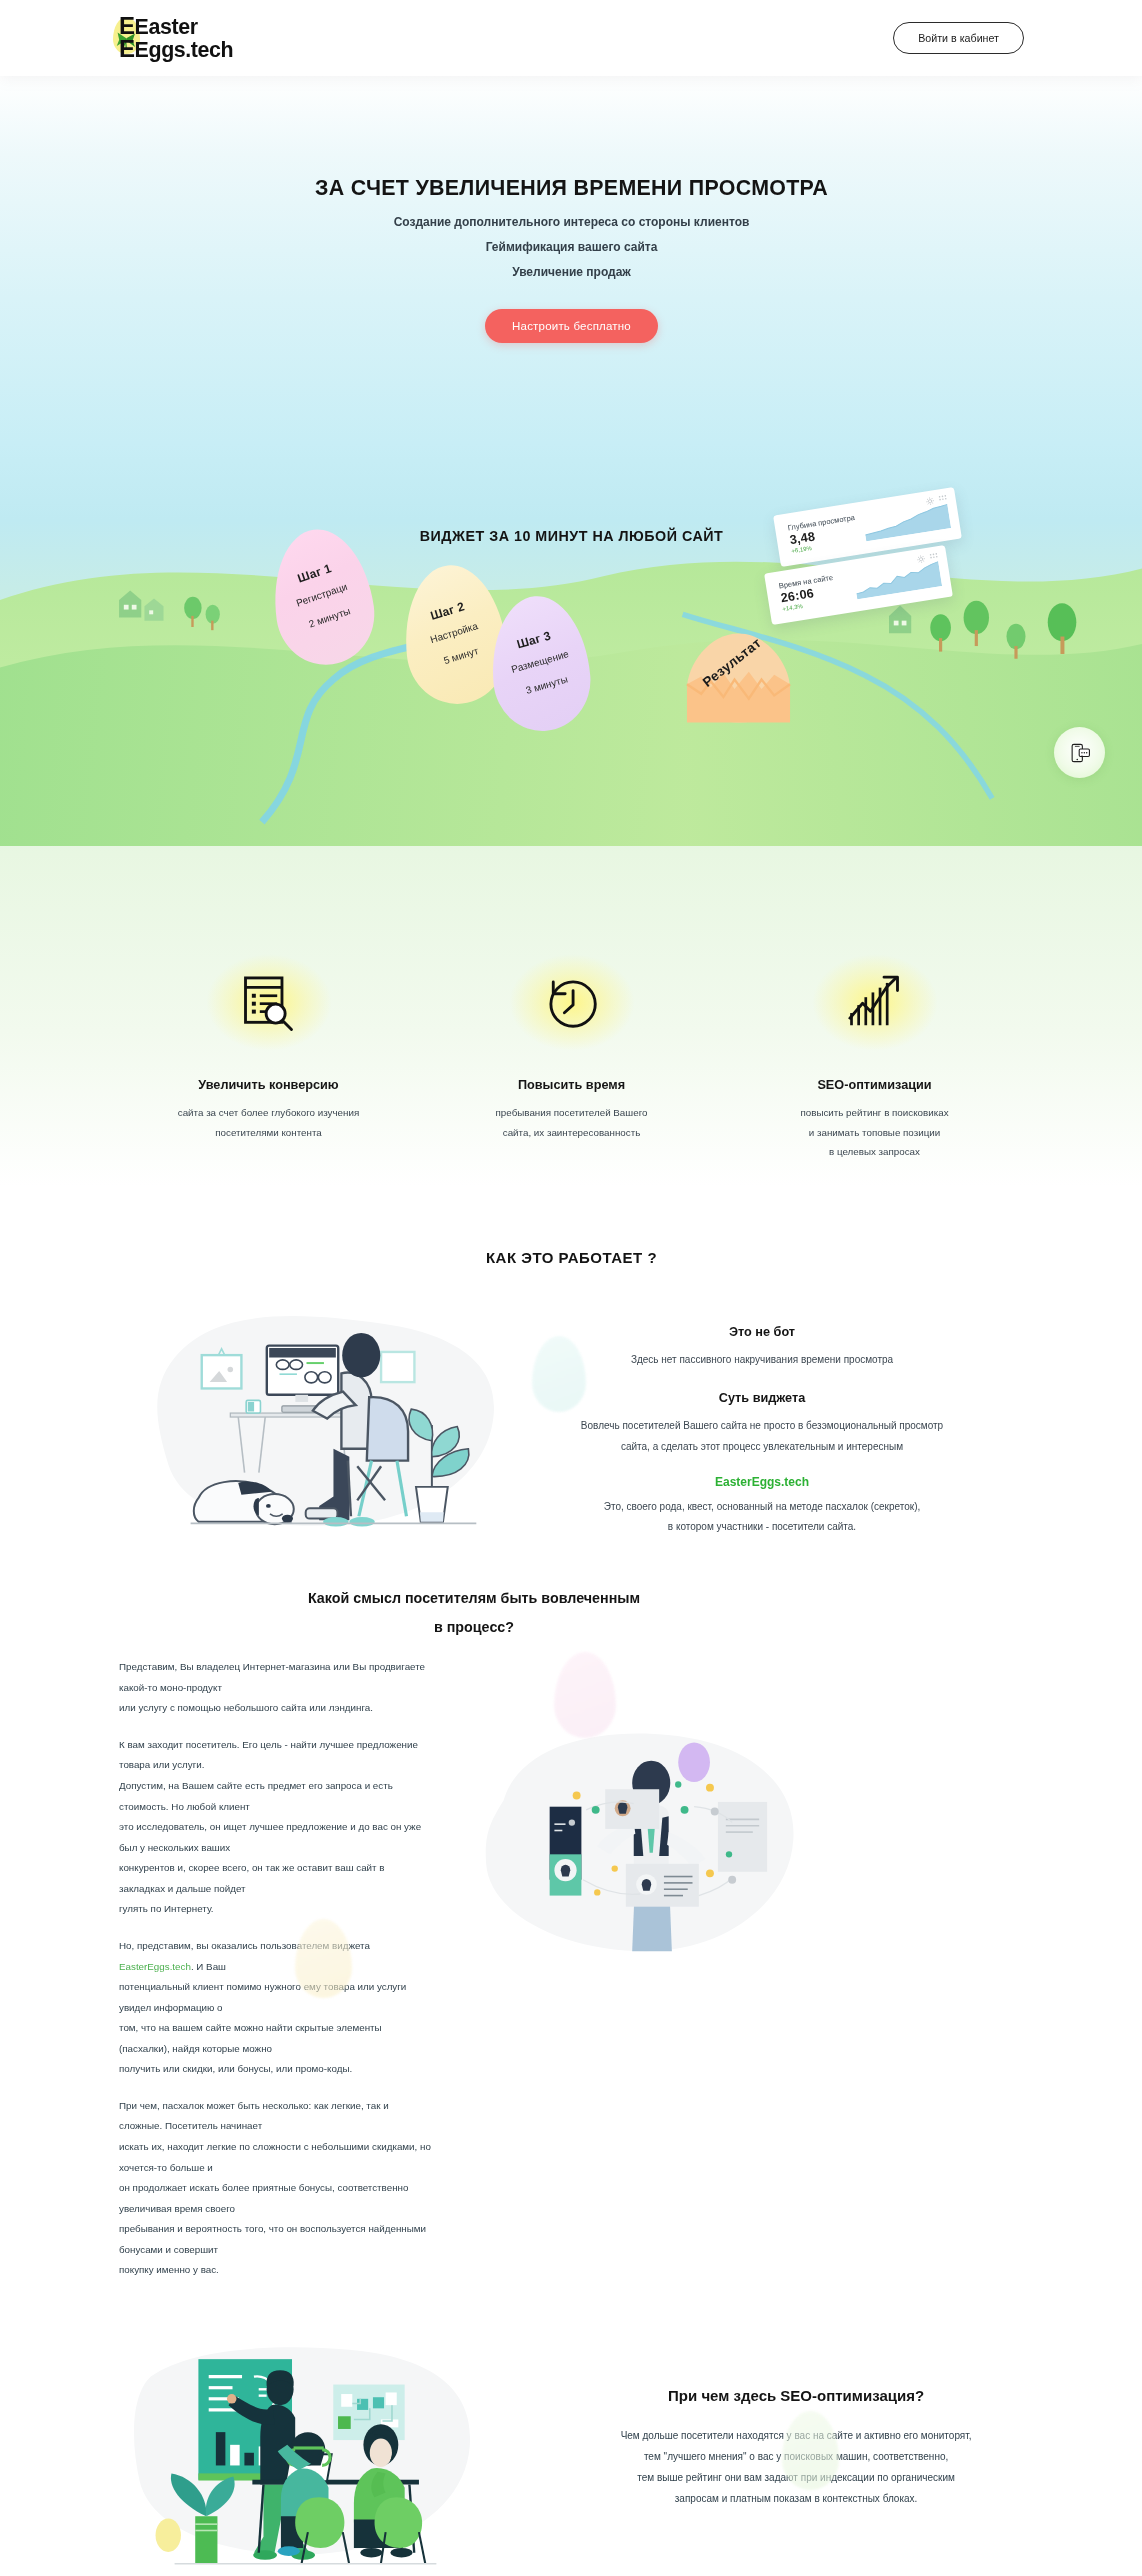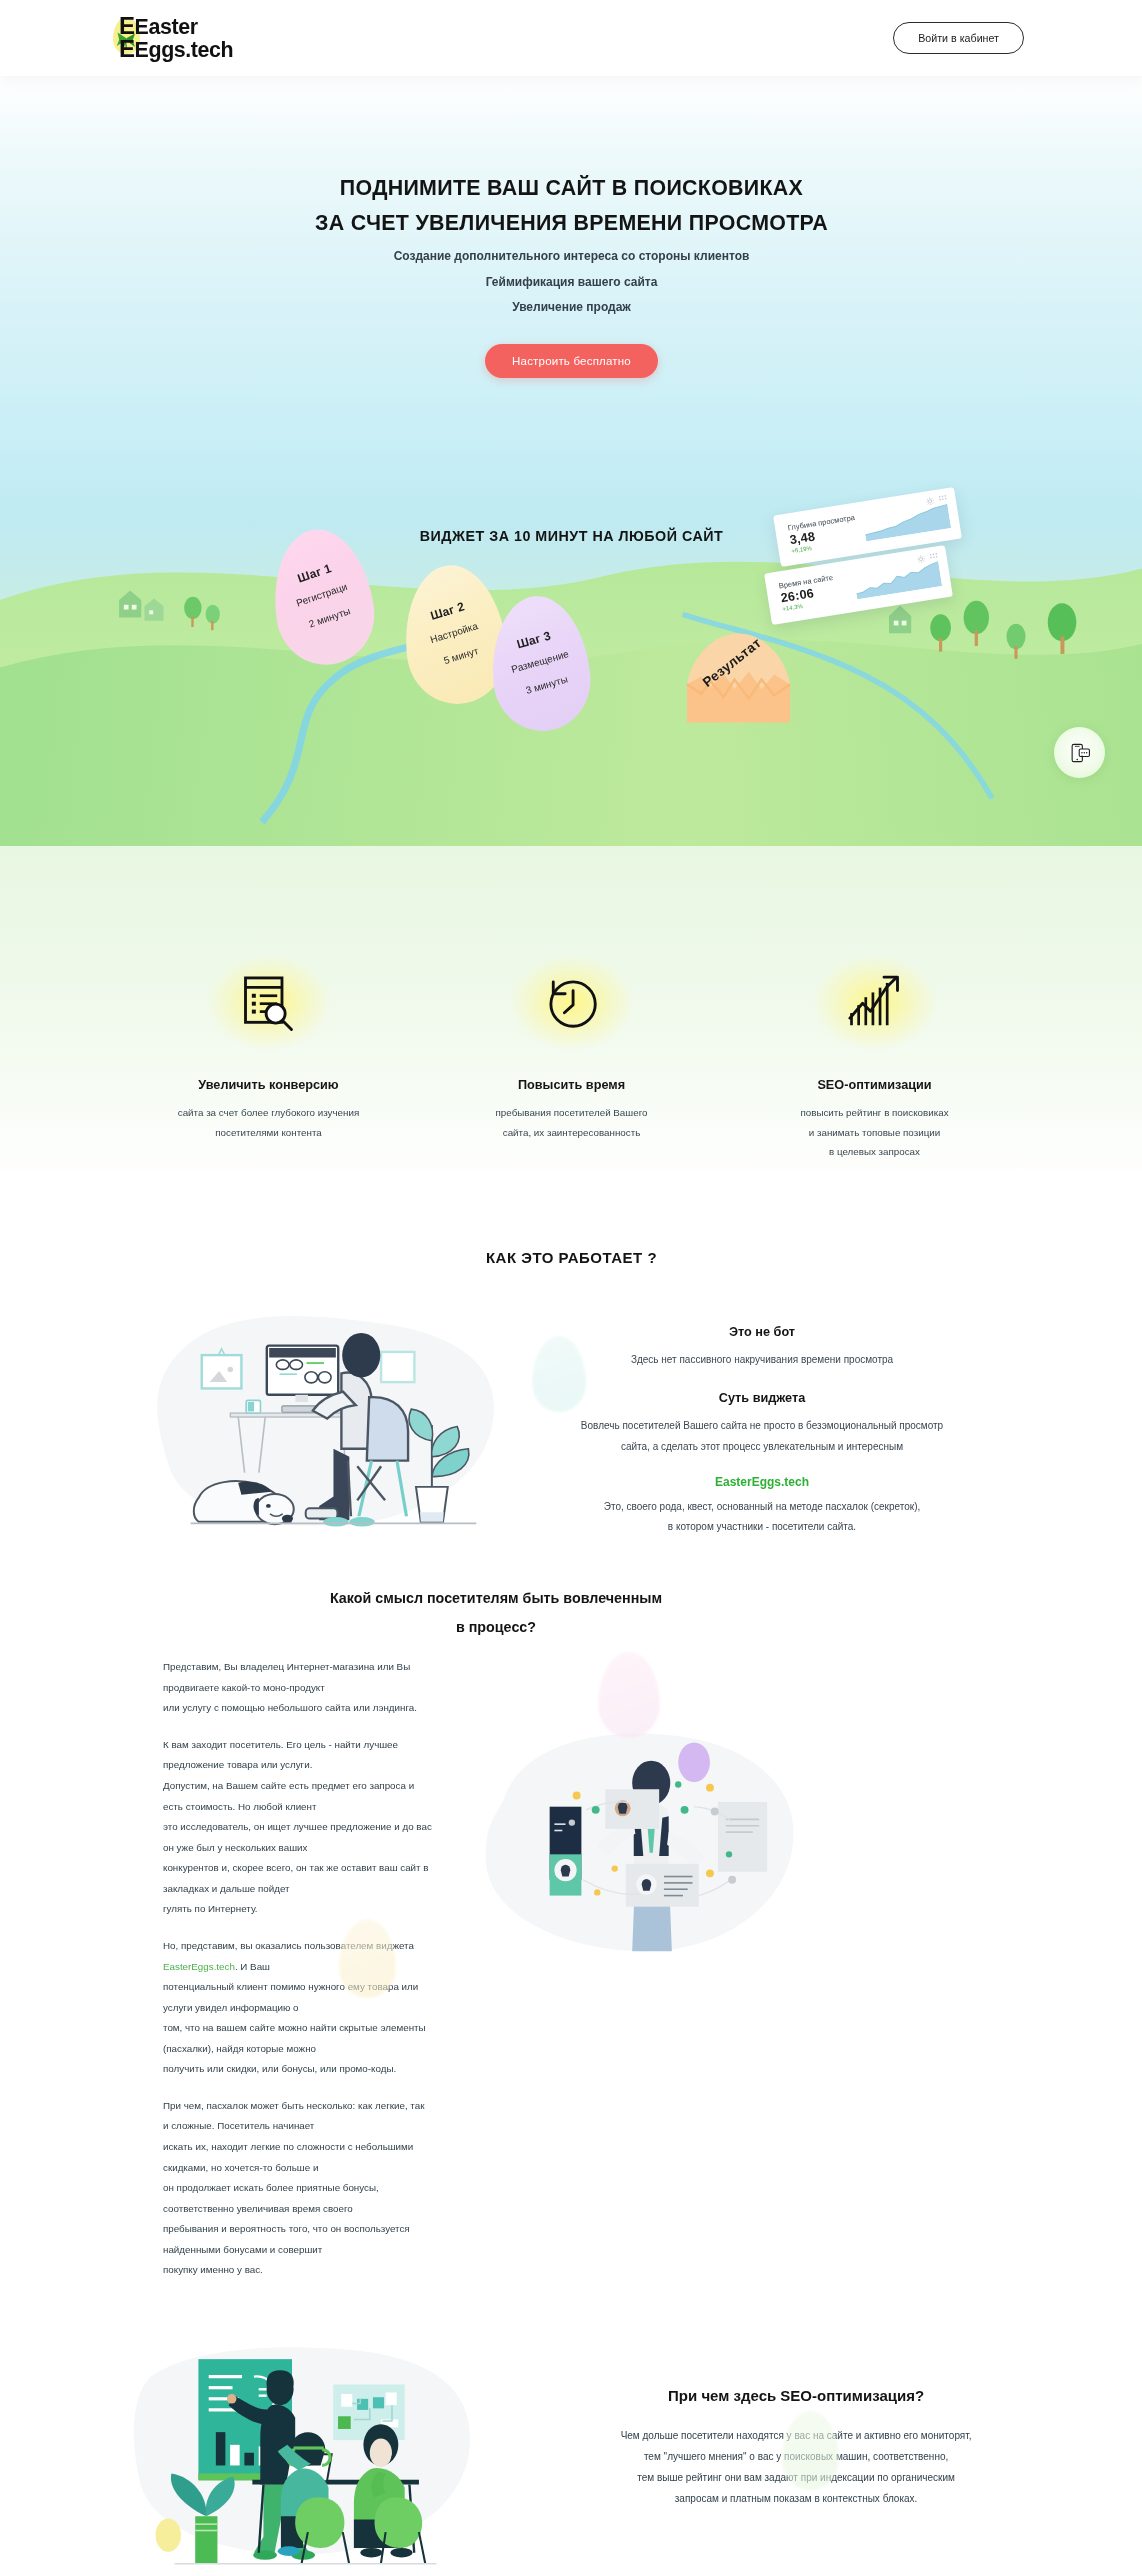--- a/index.html
+++ b/index.html
@@ -147,21 +147,21 @@
   .how-h{font-size:12.7px;font-weight:bold;color:#141414;margin-top:20.6px;}
   .how-p{font-size:10px;color:#3b4650;line-height:2.05;margin-top:11px;}
   .brandgreen{color:#2cb134;font-weight:bold;font-size:12px;}
   .linkgreen{color:#4cb04f;}
   .blur-egg{
     position:absolute;border-radius:50% 50% 50% 50%/62% 62% 38% 38%;
     filter:blur(0.8px);opacity:.55;z-index:0;pointer-events:none;
   }
 
   
-  .section-inv{position:relative;width:948px;background:#fff;padding-top:32px;padding-left:44px;}
+  .section-inv{position:relative;width:948px;background:#fff;padding-top:32px;}
   .inv-head{text-align:center;font-size:14.3px;font-weight:bold;line-height:2.0;color:#141414;}
   .inv-row{display:flex;justify-content:center;padding:0 119px;margin-top:16px;gap:24px;}
   .inv-left{width:508px;position:relative;z-index:5;}
   .inv-right{width:373px;position:relative;}
   .inv-p{font-size:9.8px;color:#32424d;line-height:2.1;text-align:left;margin-bottom:16px;}
 
   
   .section-seo{position:relative;width:1143px;background:#fff;padding-top:32px;}
   .seo-row{display:flex;justify-content:space-between;align-items:center;padding:0 119px;gap:24px;}
   .seo-left{width:444px;}
@@ -261,21 +261,20 @@
           <rect x="1278" y="208" width="4" height="16" fill="#c79a5a"></rect>
         </g>
       <g>
           <ellipse cx="1338" cy="178" rx="18" ry="24" fill="#57bf57"></ellipse>
           <rect x="1336" y="196" width="5" height="22" fill="#c79a5a"></rect>
         </g>
     </svg>
 
     <div class="hero-head">
       <div class="hero-title">
-        <div>ПОДНИМИТЕ ВАШ САЙТ В ПОИСКОВИКАХ</div>
         <div>ЗА СЧЕТ УВЕЛИЧЕНИЯ ВРЕМЕНИ ПРОСМОТРА</div>
       </div>
       <div class="hero-sub">
         <div>Создание дополнительного интереса со стороны клиентов</div>
         <div>Геймификация вашего сайта</div>
         <div>Увеличение продаж</div>
       </div>
       <div class="hero-cta">
         <button class="btn-coral">Настроить бесплатно</button>
       </div>

